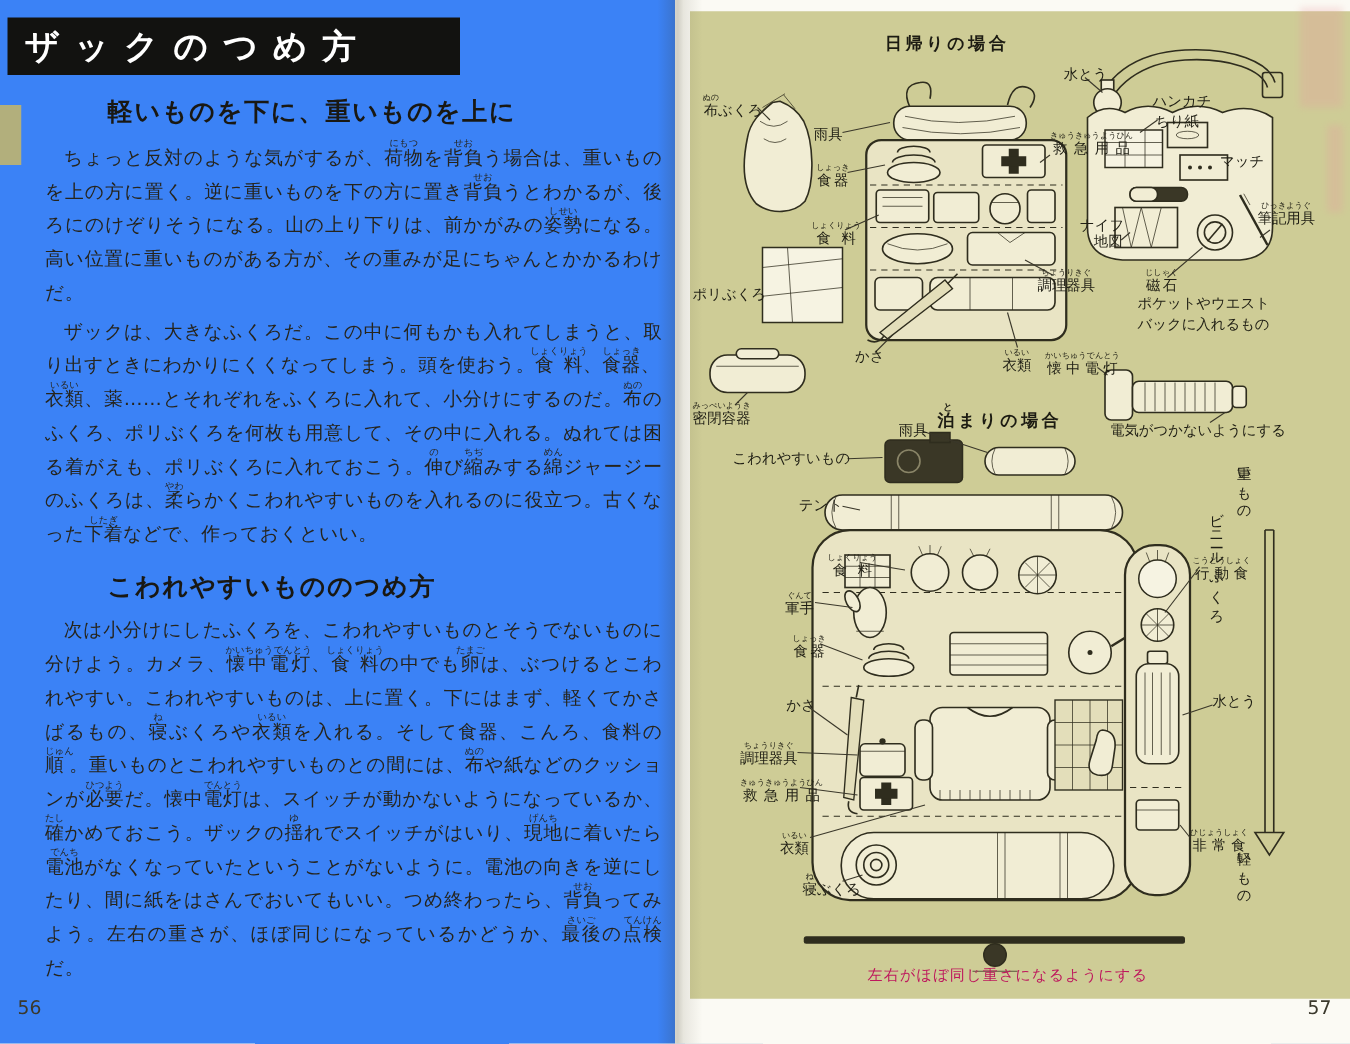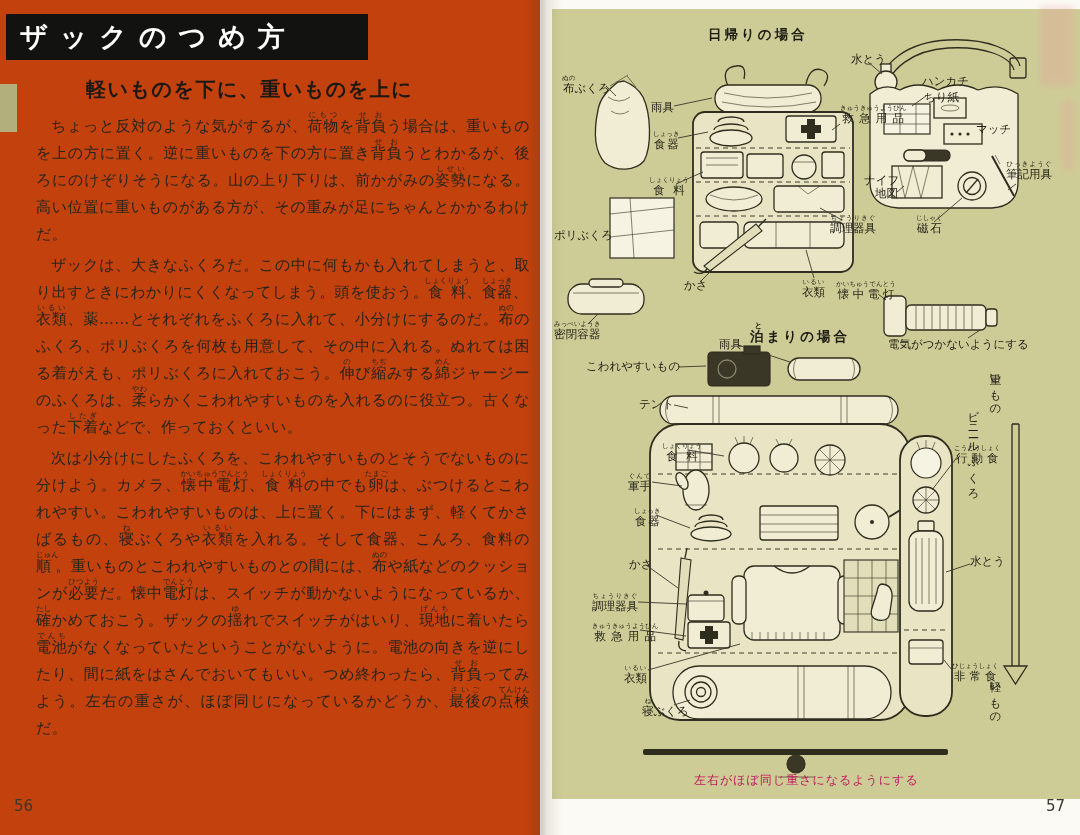--- a/index.html
+++ b/index.html
@@ -1,28 +1,28 @@
 <!DOCTYPE html>
 <html><head>
 <meta charset="utf-8">
 <style>
   * { box-sizing: border-box; }
   body { margin:0; background:#dcdcd4; font-family:"DejaVu Sans", sans-serif; }
   .book { position:relative; width:1080px; height:835px; margin:0 auto; background:#fbfaf3; overflow:hidden; color:#26241c; }
 
   
-  .page-left { position:absolute; left:0; top:0; width:540px; height:835px; background:#c2410c; }
+  .page-left { position:absolute; left:0; top:0; width:540px; height:835px; background:#3b82f6; }
   .title-banner { position:absolute; left:6px; top:14px; width:362px; height:46px; background:#121210; color:#fff;
     display:flex; align-items:center; padding-left:14px; font-size:27px; font-weight:bold; letter-spacing:12px; }
   .edge-tab { position:absolute; left:0; top:84px; width:17px; height:48px; background:#b2af7c; }
   .content { position:absolute; left:36px; top:70px; width:494px; }
   .section-heading { font-size:20px; font-weight:bold; color:#191813; margin:15px 0 8px 30px; letter-spacing:1.5px;padding-left:20px; }
   .section-heading.first { margin-top:6px; }
   .body-text { font-size:15px; line-height:27px; letter-spacing:0.4px; text-align:justify; text-indent:1em; margin:0 0 4px 0; color:#26241c; }
-  ruby rt { font-size:7.5px; letter-spacing:0; }
+  ruby rt { font-size:7.5px; letter-spacing:0;text-align:center; }
 
   
   .binding { position:absolute; left:526px; top:0; width:36px; height:835px; z-index:6; pointer-events:none;
     background:linear-gradient(to right, rgba(60,55,35,0) 0%, rgba(60,55,35,0.22) 45%, rgba(60,55,35,0.10) 58%, rgba(60,55,35,0) 100%); }
 
   
   .page-right { position:absolute; left:548px; top:0; width:532px; height:835px; background:#fbfaf4; }
   .olive-panel { position:absolute; left:4px; top:9px; width:528px; height:790px; background:#cecc96; }
   .illustration { position:absolute; left:0; top:0; width:532px; height:835px; }
   .lbl { position:absolute; font-size:11.5px; line-height:1.25; color:#1f1e14; white-space:nowrap; z-index:3; }
@@ -63,20 +63,21 @@
       <span>ザックのつめ方</span>
     </div>
     <div class="edge-tab"></div>
 
     <div class="content">
       <h2 class="section-heading first">軽いものを下に、重いものを上に</h2>
       <p class="body-text">ちょっと反対のような気がするが、<ruby>荷物<rt>にもつ</rt></ruby>を<ruby>背負<rt>せお</rt></ruby>う場合は、重いものを上の方に置く。逆に重いものを下の方に置き<ruby>背負<rt>せお</rt></ruby>うとわかるが、後ろにのけぞりそうになる。山の上り下りは、前かがみの<ruby>姿勢<rt>しせい</rt></ruby>になる。高い位置に重いものがある方が、その重みが足にちゃんとかかるわけだ。</p>
 
       <p class="body-text">ザックは、大きなふくろだ。この中に何もかも入れてしまうと、取り出すときにわかりにくくなってしまう。頭を使おう。<ruby>食料<rt>しょくりょう</rt></ruby>、<ruby>食器<rt>しょっき</rt></ruby>、<ruby>衣類<rt>いるい</rt></ruby>、薬……とそれぞれをふくろに入れて、小分けにするのだ。<ruby>布<rt>ぬの</rt></ruby>のふくろ、ポリぶくろを何枚も用意して、その中に入れる。ぬれては困る着がえも、ポリぶくろに入れておこう。<ruby>伸<rt>の</rt></ruby>び<ruby>縮<rt>ちぢ</rt></ruby>みする<ruby>綿<rt>めん</rt></ruby>ジャージーのふくろは、<ruby>柔<rt>やわ</rt></ruby>らかくこわれやすいものを入れるのに役立つ。古くなった<ruby>下着<rt>したぎ</rt></ruby>などで、作っておくといい。</p>
 
+      <h2 class="section-heading">こわれやすいもののつめ方</h2>
       <p class="body-text">次は小分けにしたふくろを、こわれやすいものとそうでないものに分けよう。カメラ、<ruby>懐中電灯<rt>かいちゅうでんとう</rt></ruby>、<ruby>食料<rt>しょくりょう</rt></ruby>の中でも<ruby>卵<rt>たまご</rt></ruby>は、ぶつけるとこわれやすい。こわれやすいものは、上に置く。下にはまず、軽くてかさばるもの、<ruby>寝<rt>ね</rt></ruby>ぶくろや<ruby>衣類<rt>いるい</rt></ruby>を入れる。そして食器、こんろ、食料の<ruby>順<rt>じゅん</rt></ruby>。重いものとこわれやすいものとの間には、<ruby>布<rt>ぬの</rt></ruby>や紙などのクッションが<ruby>必要<rt>ひつよう</rt></ruby>だ。懐中<ruby>電灯<rt>でんとう</rt></ruby>は、スイッチが動かないようになっているか、<ruby>確<rt>たし</rt></ruby>かめておこう。ザックの<ruby>揺<rt>ゆ</rt></ruby>れでスイッチがはいり、<ruby>現地<rt>げんち</rt></ruby>に着いたら<ruby>電池<rt>でんち</rt></ruby>がなくなっていたということがないように。電池の向きを逆にしたり、間に紙をはさんでおいてもいい。つめ終わったら、<ruby>背負<rt>せお</rt></ruby>ってみよう。左右の重さが、ほぼ同じになっているかどうか、<ruby>最後<rt>さいご</rt></ruby>の<ruby>点検<rt>てんけん</rt></ruby>だ。</p>
     </div>
   </div>
 
   <div class="binding"></div>
 
   <div class="page-right">
     <div class="olive-panel"></div>
 
     <svg class="illustration" viewBox="0 0 532 835">
@@ -330,20 +331,21 @@
     <span class="lbl" style="left:292px; top:104px;"><ruby>救急用品<rt>きゅうきゅうようひん</rt></ruby></span>
     <span class="lbl" style="left:428px; top:122px;">マッチ</span>
     <span class="lbl" style="left:105px; top:130px;"><ruby>食器<rt>しょっき</rt></ruby></span>
     <span class="lbl" style="left:316px; top:144px;margin-top:29px;">ナイフ</span>
     <span class="lbl" style="left:101px; top:176px;"><ruby>食料<rt>しょくりょう</rt></ruby></span>
     <span class="lbl" style="left:327px; top:186px;">地図</span>
     <span class="lbl" style="left:458px; top:160px;"><ruby>筆記用具<rt>ひっきようぐ</rt></ruby></span>
     <span class="lbl" style="left:368px; top:214px;"><ruby>磁石<rt>じしゃく</rt></ruby></span>
     <span class="lbl" style="left:282px; top:214px;"><ruby>調理器具<rt>ちょうりきぐ</rt></ruby></span>
     <span class="lbl" style="left:6px; top:228px;">ポリぶくろ</span>
+    <span class="lbl wrap" style="left:362px; top:234px;">ポケットやウエストバックに入れるもの</span>
     <span class="lbl" style="left:136px; top:278px;">かさ</span>
     <span class="lbl" style="left:254px; top:278px;"><ruby>衣類<rt>いるい</rt></ruby></span>
     <span class="lbl" style="left:288px; top:280px;"><ruby>懐中電灯<rt>かいちゅうでんとう</rt></ruby></span>
     <span class="lbl" style="left:6px; top:320px;"><ruby>密閉容器<rt>みっぺいようき</rt></ruby></span>
 
     <span class="lbl" style="left:171px; top:337px;">雨具</span>
     <span class="lbl" style="left:340px; top:337px;">電気がつかないようにする</span>
     <span class="lbl" style="left:38px; top:359px;">こわれやすいもの</span>
     <span class="lbl" style="left:91px; top:397px;">テント</span>
     <span class="lbl vert" style="left:440px; top:364px;">重いもの</span>

